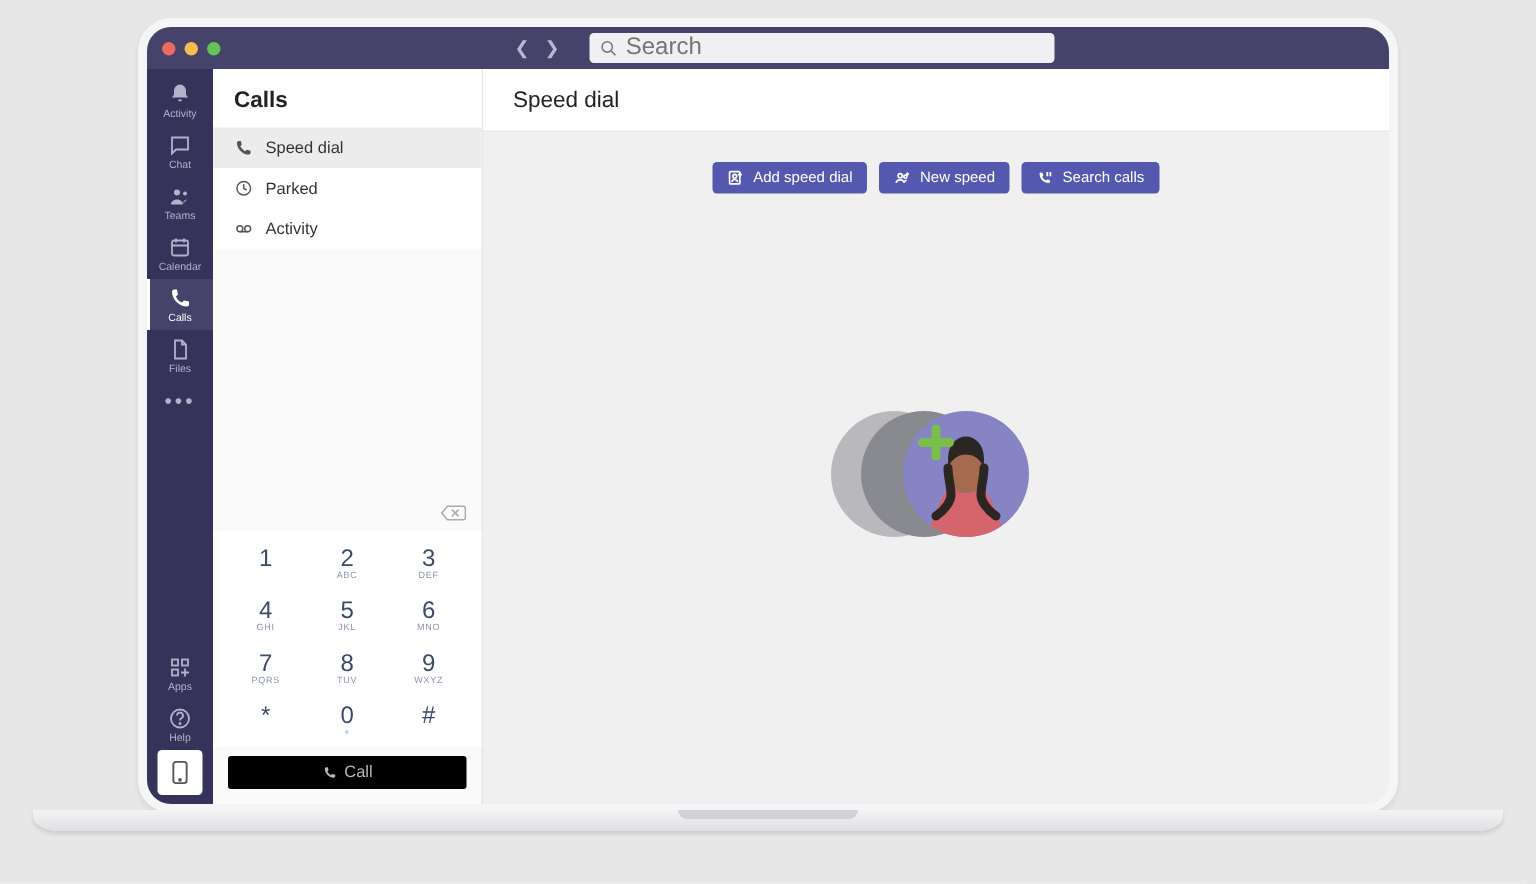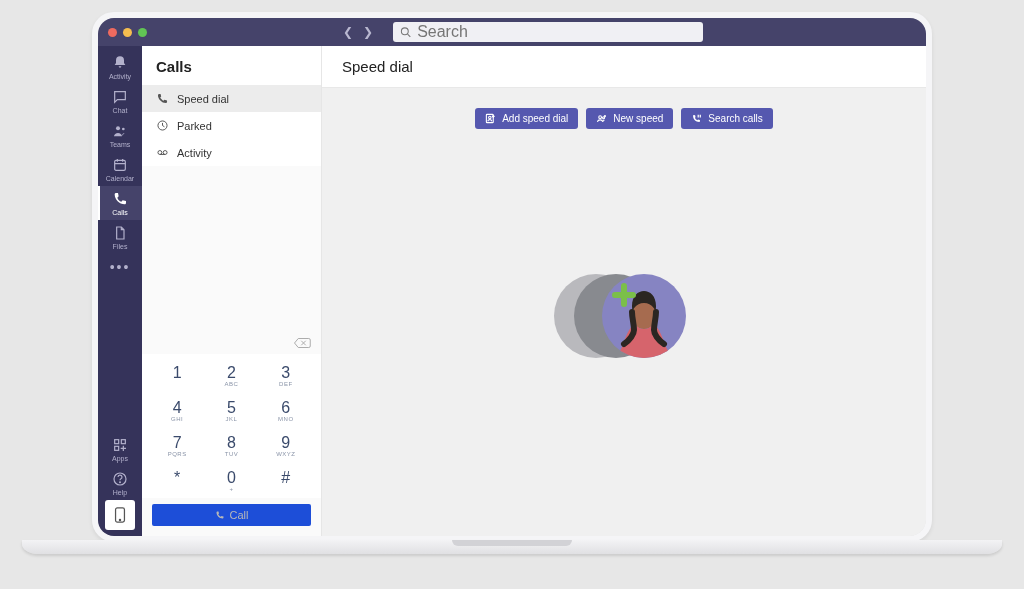--- a/index.html
+++ b/index.html
@@ -160,21 +160,21 @@
   .key {
     text-align: center;
     cursor: pointer;
     padding: 2px 0;
   }
   .key .d { font-size: 16px; color: #3a4a6b; font-weight: 300; }
   .key .l { font-size: 6px; color: #8a94a8; letter-spacing: .5px; display:block; margin-top:-1px;}
   .call-btn {
     margin: 6px 10px 10px;
     height: 22px;
-    background: #1d4ed8;
+    background: #000000;
     color: #b8b8b8;
     font-size: 11px;
     border: none;
     border-radius: 2px;
     display: flex;
     align-items: center;
     justify-content: center;
     gap: 5px;
     cursor: pointer;
   }

